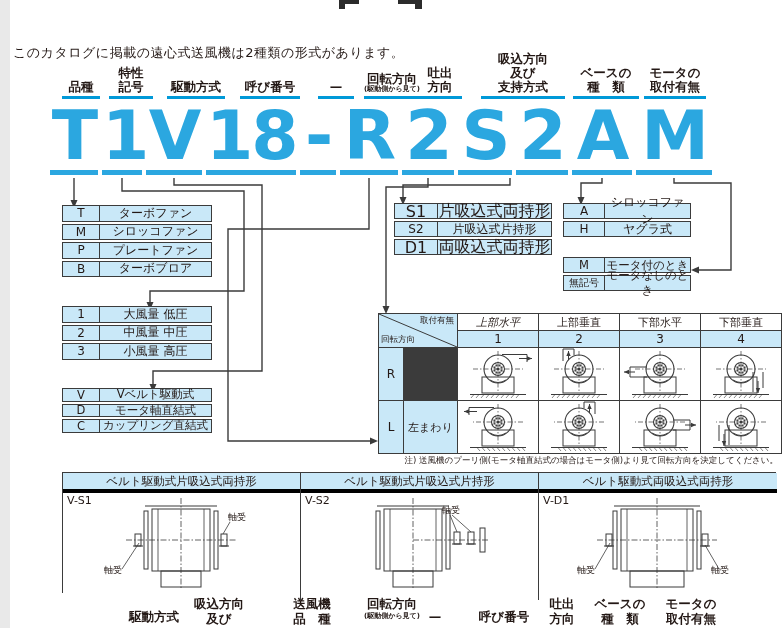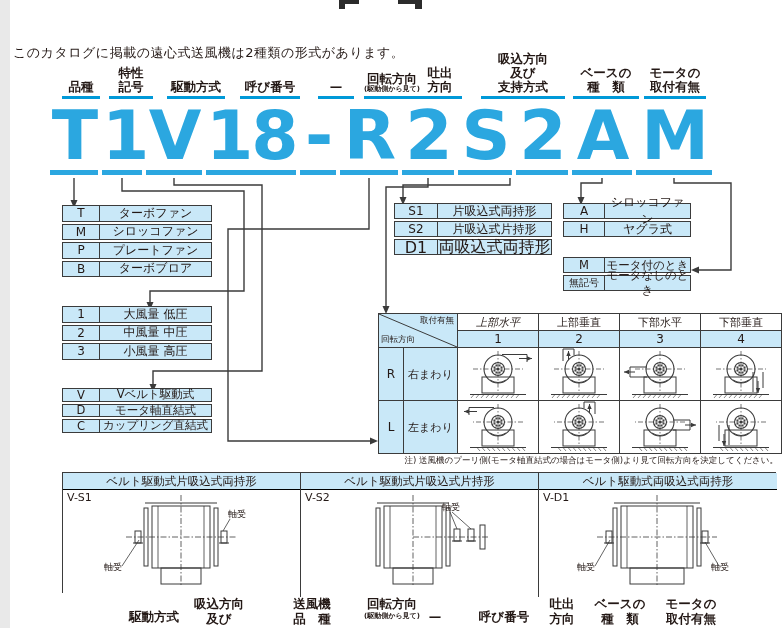--- a/index.html
+++ b/index.html
@@ -43,21 +43,21 @@
   .mcell.blue{background:var(--cell,#c9e8f8);}
   #matrix-corner{grid-column:1/3;grid-row:1/3;background:var(--cell,#c9e8f8);}
   #matrix-corner .ct{position:absolute;top:1px;right:3px;font-size:8.5px;}
   #matrix-corner .cb{position:absolute;bottom:1px;left:2px;font-size:8.5px;}
   #note-text{top:455px;right:4px;font-size:8.5px;white-space:nowrap;}
   
   #panels{left:62px;top:472px;width:714px;height:121px;display:grid;
           grid-template-columns:238px 238px 238px;border:1px solid #3b3b3b;box-sizing:border-box;}
   .panel{border-right:1px solid #3b3b3b;display:flex;flex-direction:column;min-width:0;}
   .panel:last-child{border-right:none;}
-  .panel-title{height:16px;background:var(--cell,#c9e8f8);border-bottom:1px solid #000000;
+  .panel-title{height:16px;background:var(--cell,#c9e8f8);border-bottom:4px solid #000000;
                font-size:11.5px;display:flex;align-items:center;justify-content:center;
                white-space:nowrap;}
   .panel-body{position:relative;flex:1;background:#fff;}
   .panel-code{position:absolute;left:4px;top:1px;font-size:11px;}
   svg text{font-family:"DejaVu Sans","Liberation Sans",sans-serif;}
 </style>
 </head>
 <body>
 
 <div id="page">
@@ -181,21 +181,21 @@
         <div class="crow" style="height: 13.5px; font-size: 11.5px;">
           <div class="ccode" style="width: 36px;">D</div>
           <div class="clabel">モータ軸直結式</div>
         </div>
         <div class="crow" style="height: 13.5px; font-size: 11.5px;">
           <div class="ccode" style="width: 36px;">C</div>
           <div class="clabel">カップリング直結式</div>
         </div>
       </div>
       <div class="ctable" style="left: 394px; top: 203px; width: 158px;">
-        <div class="crow" style="height: 16px; font-size: 12px;">
+        <div class="crow" style="height: 16px; font-size: 16px;">
           <div class="ccode" style="width: 42px;">S1</div>
           <div class="clabel">片吸込式両持形</div>
         </div>
         <div class="crow" style="height: 16px; font-size: 12px;">
           <div class="ccode" style="width: 42px;">S2</div>
           <div class="clabel">片吸込式片持形</div>
         </div>
         <div class="crow" style="height: 16px; font-size: 16px;">
           <div class="ccode" style="width: 42px;">D1</div>
           <div class="clabel">両吸込式両持形</div>
@@ -233,21 +233,20 @@
       </div>
       <div class="mcell" style="grid-area: 1 / 3; font-style: italic;">上部水平</div>
       <div class="mcell" style="grid-area: 1 / 4;">上部垂直</div>
       <div class="mcell" style="grid-area: 1 / 5;">下部水平</div>
       <div class="mcell" style="grid-area: 1 / 6;">下部垂直</div>
       <div class="mcell blue" style="grid-area: 2 / 3; font-size: 12px;">1</div>
       <div class="mcell blue" style="grid-area: 2 / 4; font-size: 12px;">2</div>
       <div class="mcell blue" style="grid-area: 2 / 5; font-size: 12px;">3</div>
       <div class="mcell blue" style="grid-area: 2 / 6; font-size: 12px;">4</div>
       <div class="mcell blue" style="grid-area: 3 / 1; font-size: 12px;">R</div>
-      <div class="mcell blue" style="grid-area: 3 / 2;">右まわり</div>
       <div class="mcell" style="grid-area: 3 / 3;">
         <svg width="80" height="52" viewBox="0 0 80 52">
           <g>
             <line x1="15" y1="21" x2="65" y2="21" stroke="#3b3b3b" stroke-width="0.7" stroke-dasharray="5 2 1.5 2"></line>
             <line x1="40" y1="3" x2="40" y2="43" stroke="#3b3b3b" stroke-width="0.7" stroke-dasharray="5 2 1.5 2"></line>
             <circle cx="40" cy="21" r="14" fill="none" stroke="#3b3b3b" stroke-width="1.1"></circle>
             <rect x="24" y="29" width="32" height="16" fill="none" stroke="#3b3b3b" stroke-width="1"></rect>
             <path d="M32,32 Q40,37 48,32" fill="none" stroke="#3b3b3b" stroke-width="1"></path>
             <circle cx="40" cy="21" r="6.5" fill="none" stroke="#3b3b3b" stroke-width="1.1"></circle>
             <circle cx="40" cy="21" r="4" fill="none" stroke="#3b3b3b" stroke-width="0.8"></circle>

